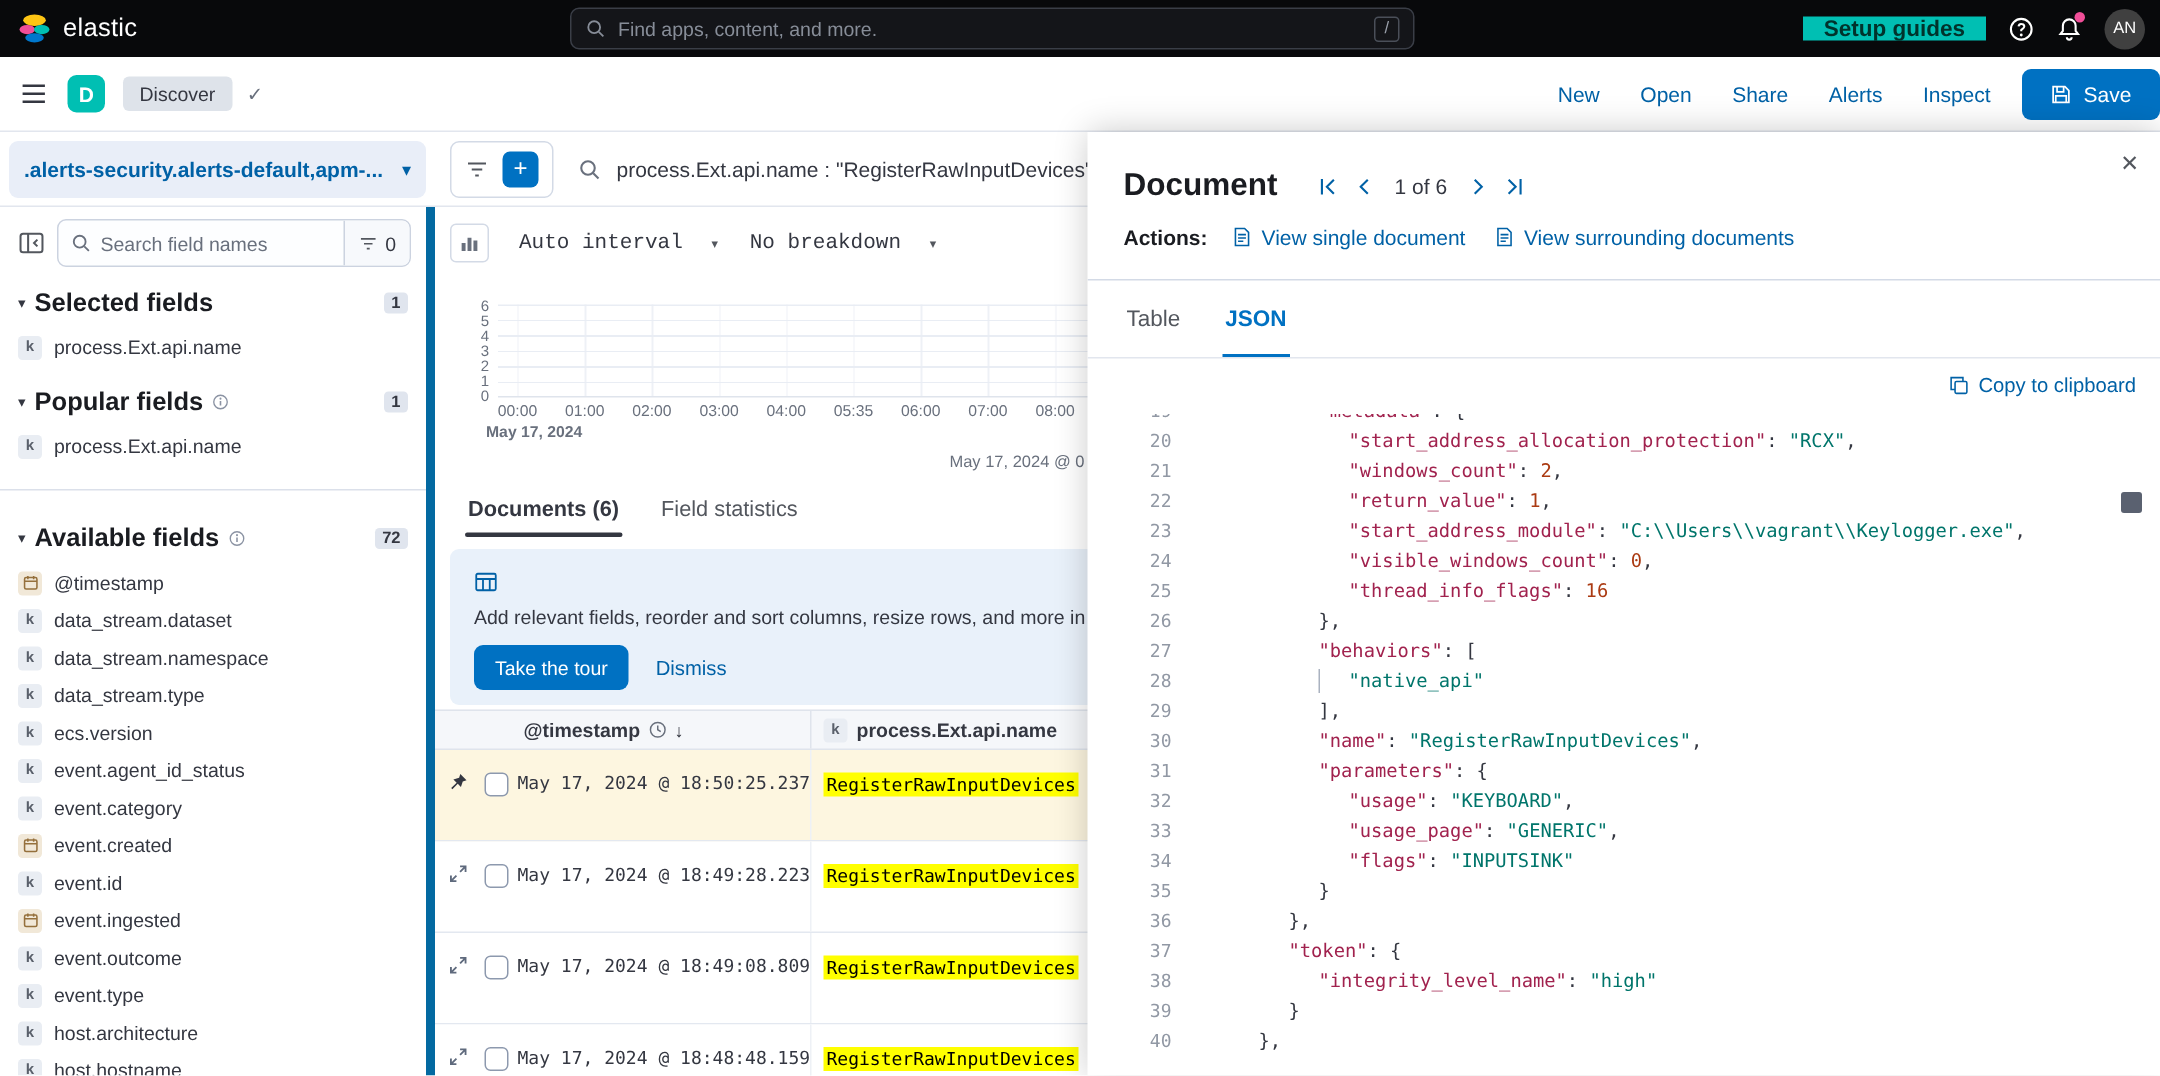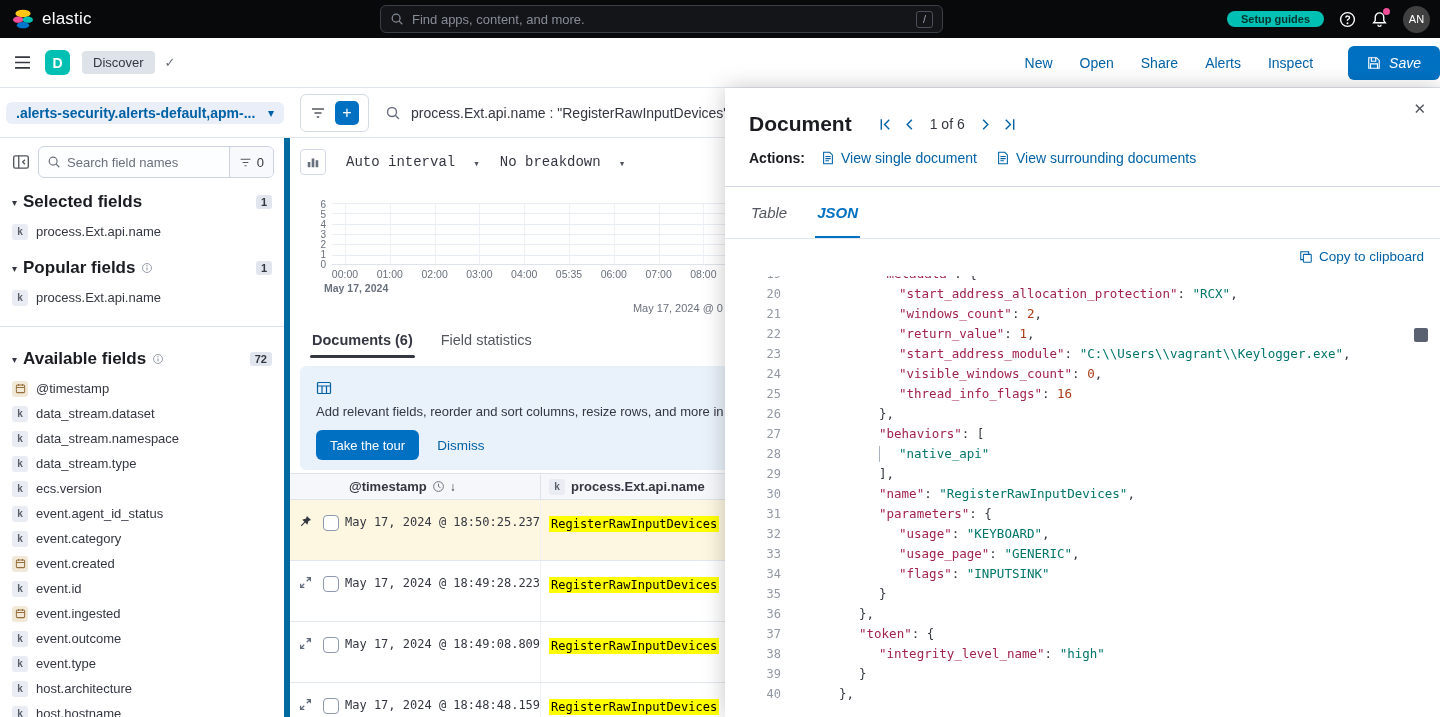--- a/index.html
+++ b/index.html
@@ -14,46 +14,46 @@
           display:flex;align-items:center;z-index:30;}
   .logo{display:flex;align-items:center;gap:8px;padding-left:12px;}
   .logo-text{color:#fff;font-size:17px;letter-spacing:.2px;}
   .global-search{position:absolute;left:380px;top:5px;width:563px;height:28px;background:#141519;
           border:1px solid #3a3e47;border-radius:6px;display:flex;align-items:center;gap:8px;padding:0 9px;}
   .gs-icon{color:#878d98;}
   .gs-ph{color:#878d98;font-size:13px;flex:1;white-space:nowrap;}
   .keycap{border:1px solid #4a4f59;color:#9aa0ab;border-radius:3px;font-size:11px;width:17px;height:17px;
           display:flex;align-items:center;justify-content:center;}
   .topbar-right{position:absolute;right:10px;top:0;height:38px;display:flex;align-items:center;gap:15px;}
-  .setup-btn{background:#00bfb3;color:#00332c;border:none;border-radius:12px;height:16px;padding:0 14px;
-          font-size:11px;font-weight:bold;font-family:inherit;}
+  .setup-btn{background:#00bfb3;color:#00332c;border:none;border-radius:0;height:16px;padding:0 14px;
+          font-size:15px;font-weight:bold;font-family:inherit;}
   .tb-icon{position:relative;display:flex;cursor:pointer;}
   .dot{position:absolute;right:-2px;top:-3px;width:7px;height:7px;border-radius:50%;background:#f04e98;}
   .avatar{width:27px;height:27px;border-radius:50%;background:#404040;color:#fff;font-size:11px;
           font-weight:normal;display:flex;align-items:center;justify-content:center;cursor:pointer;}
 
   
   .navbar{position:absolute;left:0;top:38px;width:1440px;height:50px;background:#fff;
           border-bottom:1px solid #e2e6ee;display:flex;align-items:center;padding-left:14px;z-index:5;}
   .icon-btn{display:inline-flex;align-items:center;justify-content:center;cursor:pointer;}
   .app-badge{width:25px;height:25px;border-radius:6px;background:#00bfb3;color:#fff;font-weight:bold;
           font-size:14px;display:flex;align-items:center;justify-content:center;margin-left:14px;cursor:pointer;}
   .crumb-chip{background:#dee3ea;border-radius:4px;padding:4px 11px;font-size:13px;color:#343741;
           margin-left:12px;cursor:pointer;}
   .nav-check{color:#69707d;margin-left:10px;font-size:13px;}
   .nav-links{margin-left:auto;display:flex;gap:27px;align-items:center;}
   .nav-link{color:#0061a6;font-size:14px;}
-  .save-btn{margin-left:35px;height:34px;background:#0071c2;border:none;border-radius:6px;color:#fff;
-          font-size:14px;display:flex;align-items:center;gap:8px;padding:0 19px;font-family:inherit;font-style:italic;}
+  .save-btn{margin-left:21px;height:34px;background:#0071c2;border:none;border-radius:6px;color:#fff;
+          font-size:14px;display:flex;align-items:center;gap:8px;padding:0 19px;font-family:inherit;}
 
   
   .search-row{position:absolute;left:0;top:88px;width:1440px;height:50px;background:#fff;
           border-bottom:1px solid #e2e6ee;display:flex;align-items:center;z-index:4;}
   .dv-wrap{width:290px;padding:6px;}
-  .data-view{width:100%;height:22px;background:#e9eef8;border:none;border-radius:6px;display:flex;
+  .data-view{width:100%;height:38px;background:#e9eef8;border:none;border-radius:6px;display:flex;
           align-items:center;padding:0 10px;font-family:inherit;}
   .dv-label{color:#0061a6;font-weight:bold;font-size:14px;white-space:nowrap;overflow:hidden;}
   .dv-chev{margin-left:auto;color:#0061a6;font-size:12px;}
   .filter-group{margin-left:10px;height:38px;border:1px solid #d3dae6;border-radius:6px;display:flex;
           align-items:center;gap:9px;padding:0 9px;background:#fff;}
   .add-filter{width:24px;height:24px;border:none;border-radius:5px;background:#0071c2;color:#fff;
           font-size:16px;line-height:1;display:flex;align-items:center;justify-content:center;font-family:inherit;}
   .query-bar{flex:1;display:flex;align-items:center;gap:10px;padding-left:16px;color:#69707d;cursor:text;}
   .query-text{font-size:14px;color:#343741;white-space:nowrap;}
 
@@ -141,21 +141,21 @@
   .fly-title{font-size:21px;font-weight:bold;color:#1a1c21;}
   .pager{display:flex;align-items:center;gap:9px;margin-left:26px;color:#0061a6;}
   .pg{display:flex;cursor:pointer;}
   .pg-text{color:#343741;font-size:14px;margin:0 4px;}
   .fly-actions{display:flex;align-items:center;gap:16px;padding:14px 24px 0;}
   .fa-label{font-weight:bold;font-size:14px;color:#1a1c21;}
   .fa-links{display:flex;gap:19px;}
   .fa-link{display:flex;align-items:center;gap:6px;color:#0061a6;font-size:14px;}
   .fly-divider{height:1px;background:#d3dae6;margin-top:20px;}
   .fly-tabs{display:flex;gap:26px;padding:0 24px;border-bottom:1px solid #e2e6ee;height:52px;align-items:stretch;}
-  .tab.fly{font-size:15px;padding:16px 2px;font-style:italic;}
+  .tab.fly{font-size:15px;padding:16px 2px;}
   .tab.active-blue{color:#0071c2;font-weight:bold;}
   .tab.active-blue::after{content:"";position:absolute;left:0;right:0;bottom:0;height:2.5px;background:#0071c2;}
   .copy-row{display:flex;justify-content:flex-end;padding:10px 16px 6px;}
   .copy-link{display:flex;align-items:center;gap:6px;color:#0061a6;font-size:13.5px;}
   .json-code{position:relative;margin-top:6px;padding-left:24px;font-family:"DejaVu Sans Mono",monospace;
              font-size:12.5px;overflow:hidden;height:424px;}
   .json-line{display:flex;height:20px;line-height:20px;position:relative;white-space:pre;}
   .json-line.clipped{margin-top:-12px;}
   .ln{flex:none;width:32px;text-align:right;color:#9198a4;font-size:12px;}
   .lc{margin-left:18px;color:#343741;}

